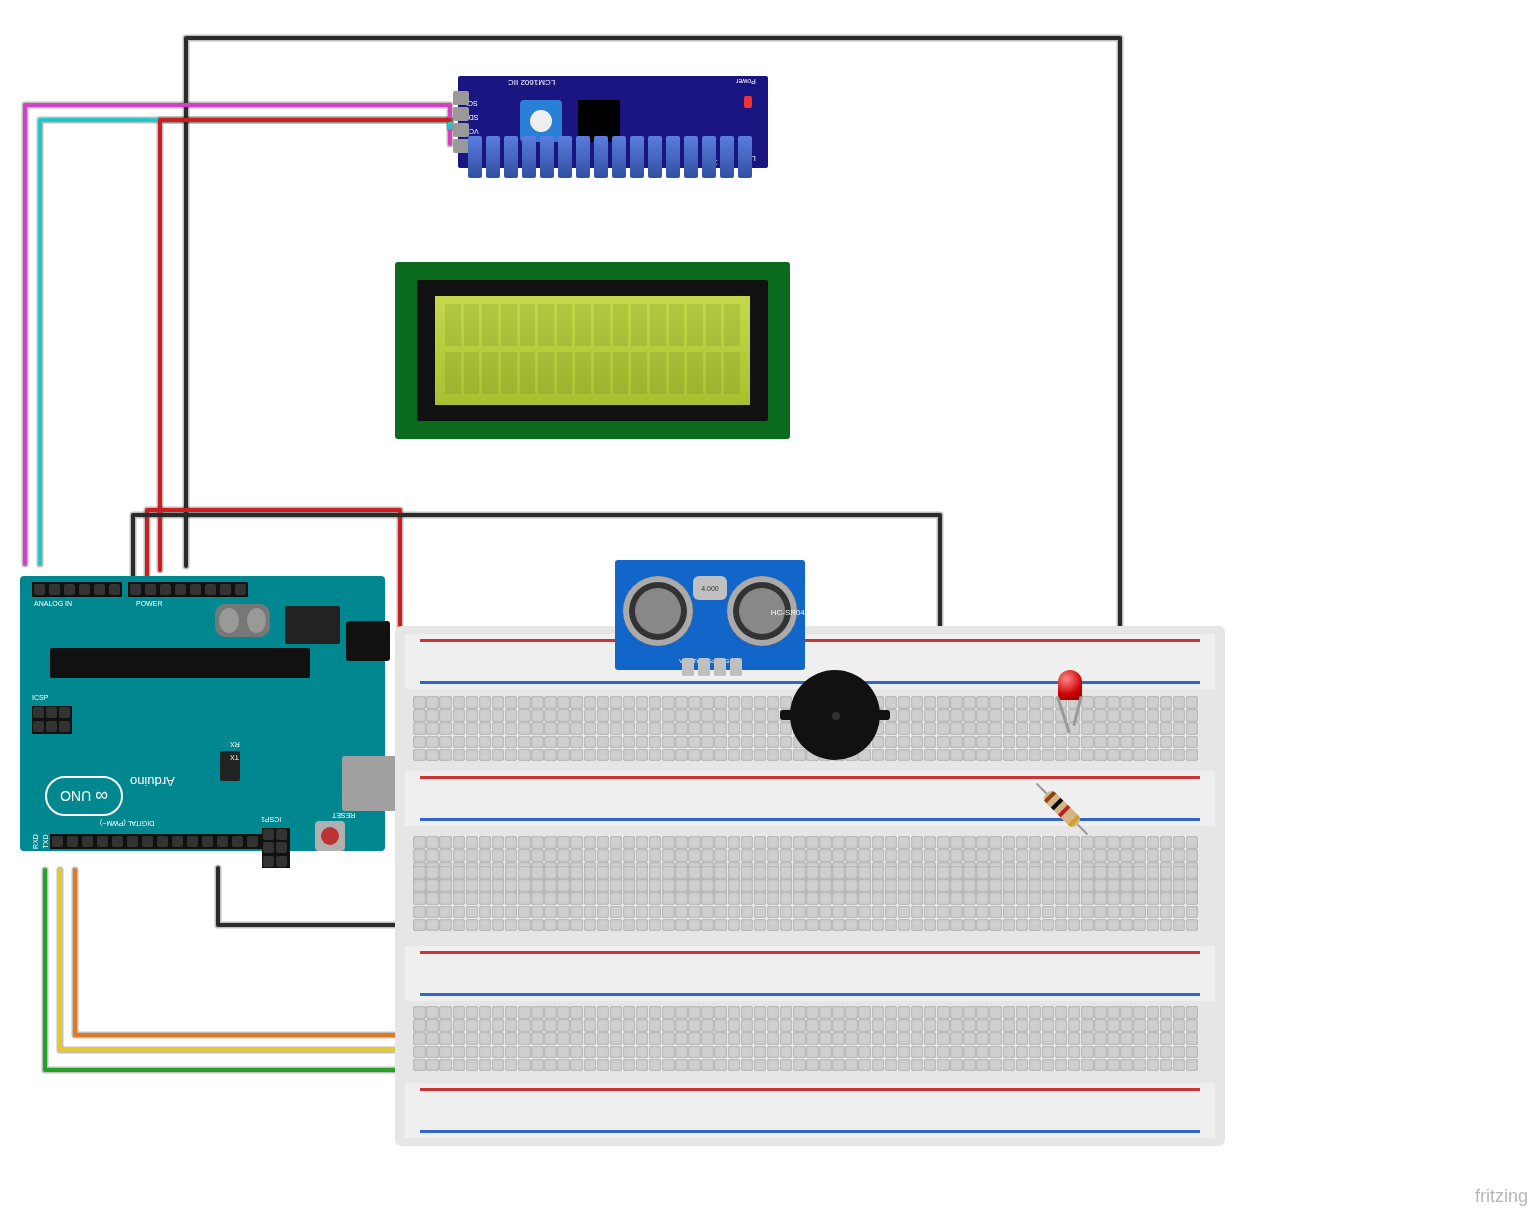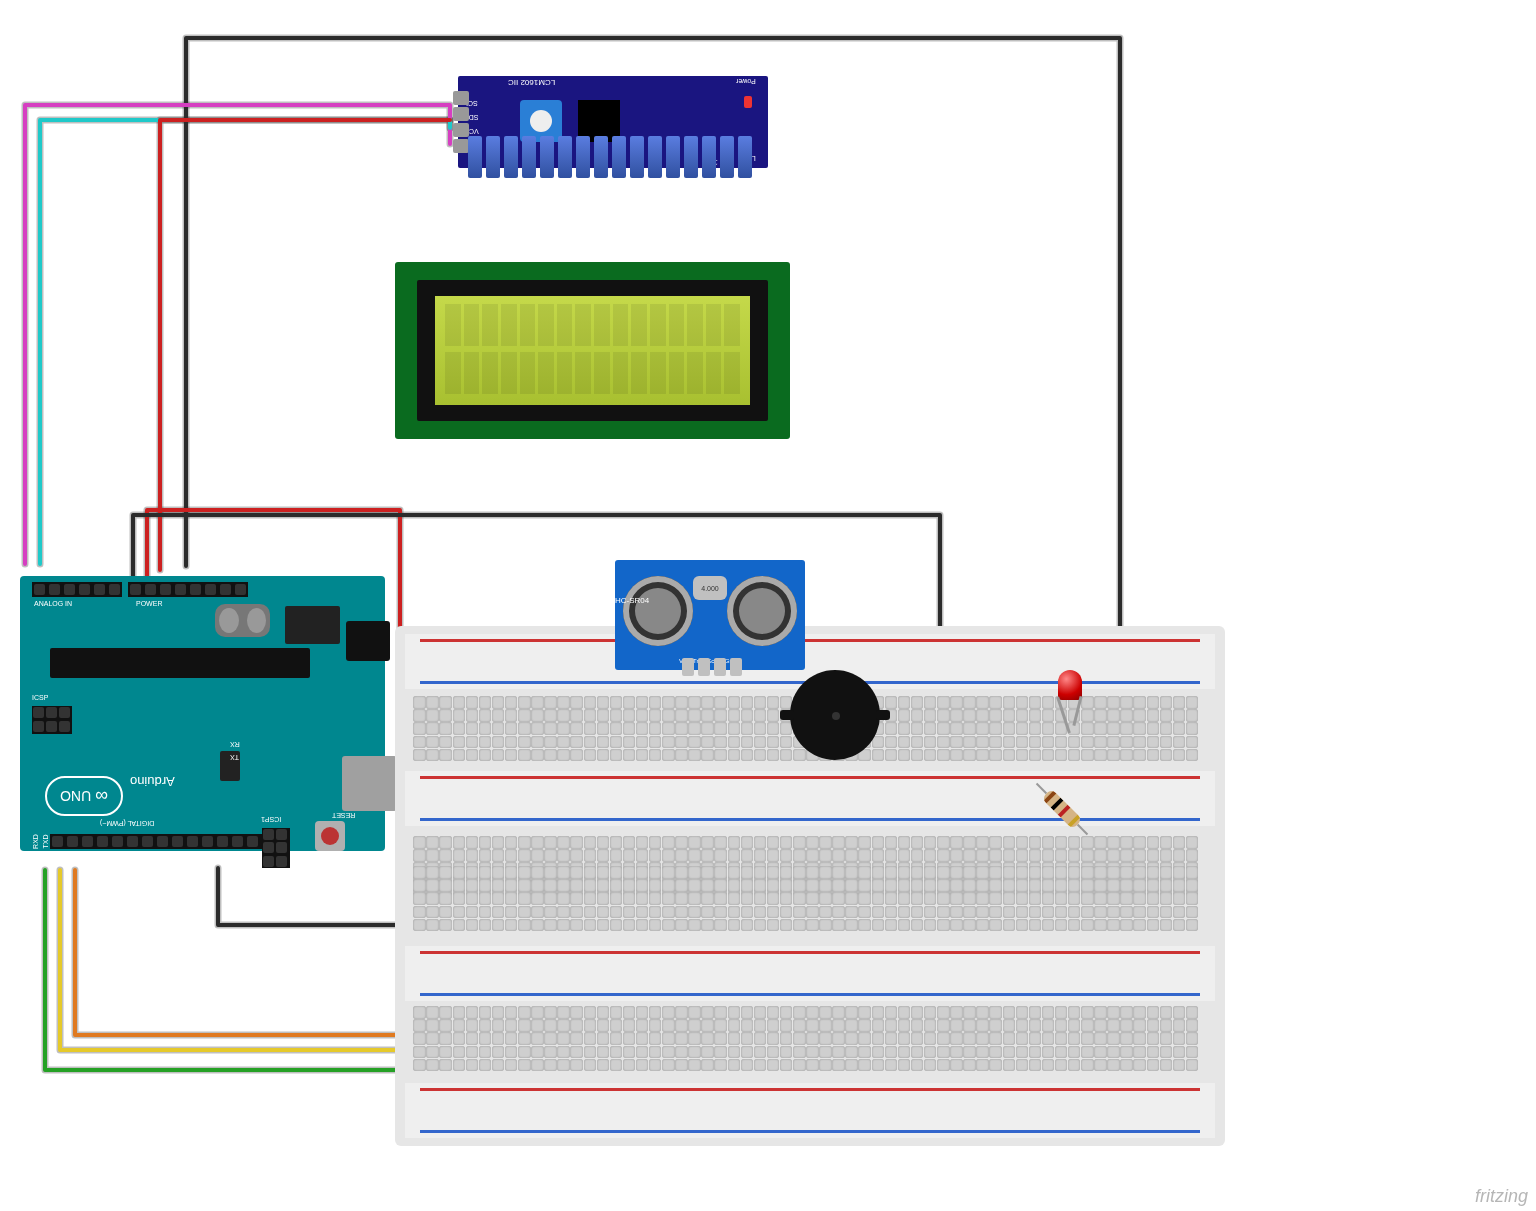--- a/index.html
+++ b/index.html
@@ -58,21 +58,21 @@
   .lcd .screen { position:absolute; inset:16px 18px; background:linear-gradient(#c5d94a,#a8c030); display:flex; flex-direction:column; padding:8px 10px; gap:6px; }
   .lcd .row { display:flex; gap:3px; }
   .lcd .cell { flex:1; height:42px; background:rgba(0,0,0,.08); }
 
   
   .sonar { position:absolute; left:615px; top:560px; width:190px; height:110px; background:#1266c9; border-radius:3px; }
   .sonar .eye { position:absolute; top:16px; width:70px; height:70px; background:#888; border-radius:50%; box-shadow:inset 0 0 0 6px #aaa, inset 0 0 0 12px #333; }
   .sonar .eye.l { left:8px; }
   .sonar .eye.r { right:8px; }
   .sonar .xtal { position:absolute; left:78px; top:16px; width:34px; height:24px; background:#c0c0c0; border-radius:6px; font-size:7px; display:flex; align-items:center; justify-content:center; color:#333; }
-  .sonar .lbl { position:absolute; left:0; right:0; top:36px; text-align:left; color:#fff; font-size:8px; }
+  .sonar .lbl { position:absolute; left:0; right:0; top:48px; text-align:right; color:#fff; font-size:8px; }
   .sonar .pins { position:absolute; left:65px; bottom:-6px; display:flex; }
   .sonar .pins span { width:12px; height:18px; margin:0 2px; background:#c0c0c0; border-radius:2px; }
   .sonar .plabel { position:absolute; bottom:6px; left:64px; color:#fff; font-size:6px; display:flex; gap:4px; }
 
   
   .buzzer { position:absolute; left:790px; top:670px; width:90px; height:90px; background:#111; border-radius:50%; }
   .buzzer:before { content:""; position:absolute; left:42px; top:42px; width:8px; height:8px; background:#333; border-radius:50%; }
   .buzzer .tab { position:absolute; width:14px; height:10px; background:#111; border-radius:3px; }
   .buzzer .tab.l { left:-10px; top:40px; }
   .buzzer .tab.r { right:-10px; top:40px; }
@@ -85,21 +85,21 @@
   .led5 .leg.c { left:22px; transform:rotate(14deg); height:30px; }
 
   
   .resistor { position:absolute; left:1030px; top:802px; width:64px; height:14px; transform:rotate(45deg); }
   .resistor .body { position:absolute; left:10px; right:10px; top:0; bottom:0; background:#d5b485; border-radius:6px; overflow:hidden; display:flex; }
   .resistor .band { width:4px; margin:0 3px; }
   .resistor .lead { position:absolute; top:6px; width:14px; height:2px; background:#999; }
   .resistor .lead.l { left:-4px; }
   .resistor .lead.r { right:-4px; }
 
-  .watermark { position:absolute; right:8px; bottom:4px; font-size:18px; color:#b6b6b6; font-style:italic; }
+  .watermark { position:absolute; right:8px; bottom:4px; font-size:18px; color:#b6b6b6; }
   .tinylabel { font-size:7px; color:#fff; position:absolute; }
 </style>
 </head>
 <body>
 
 <div class="canvas">
 
 <svg class="wires">
 
   <g class="wire shadow">

